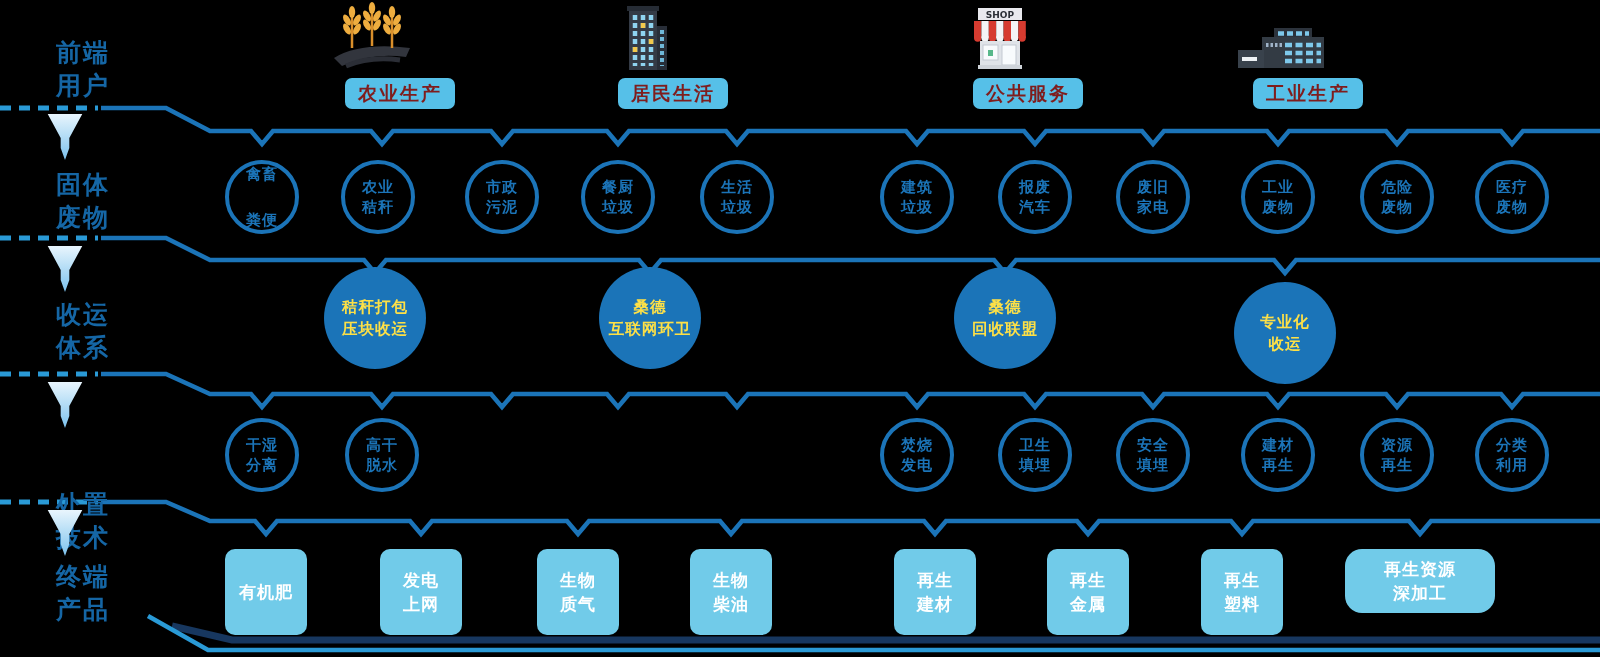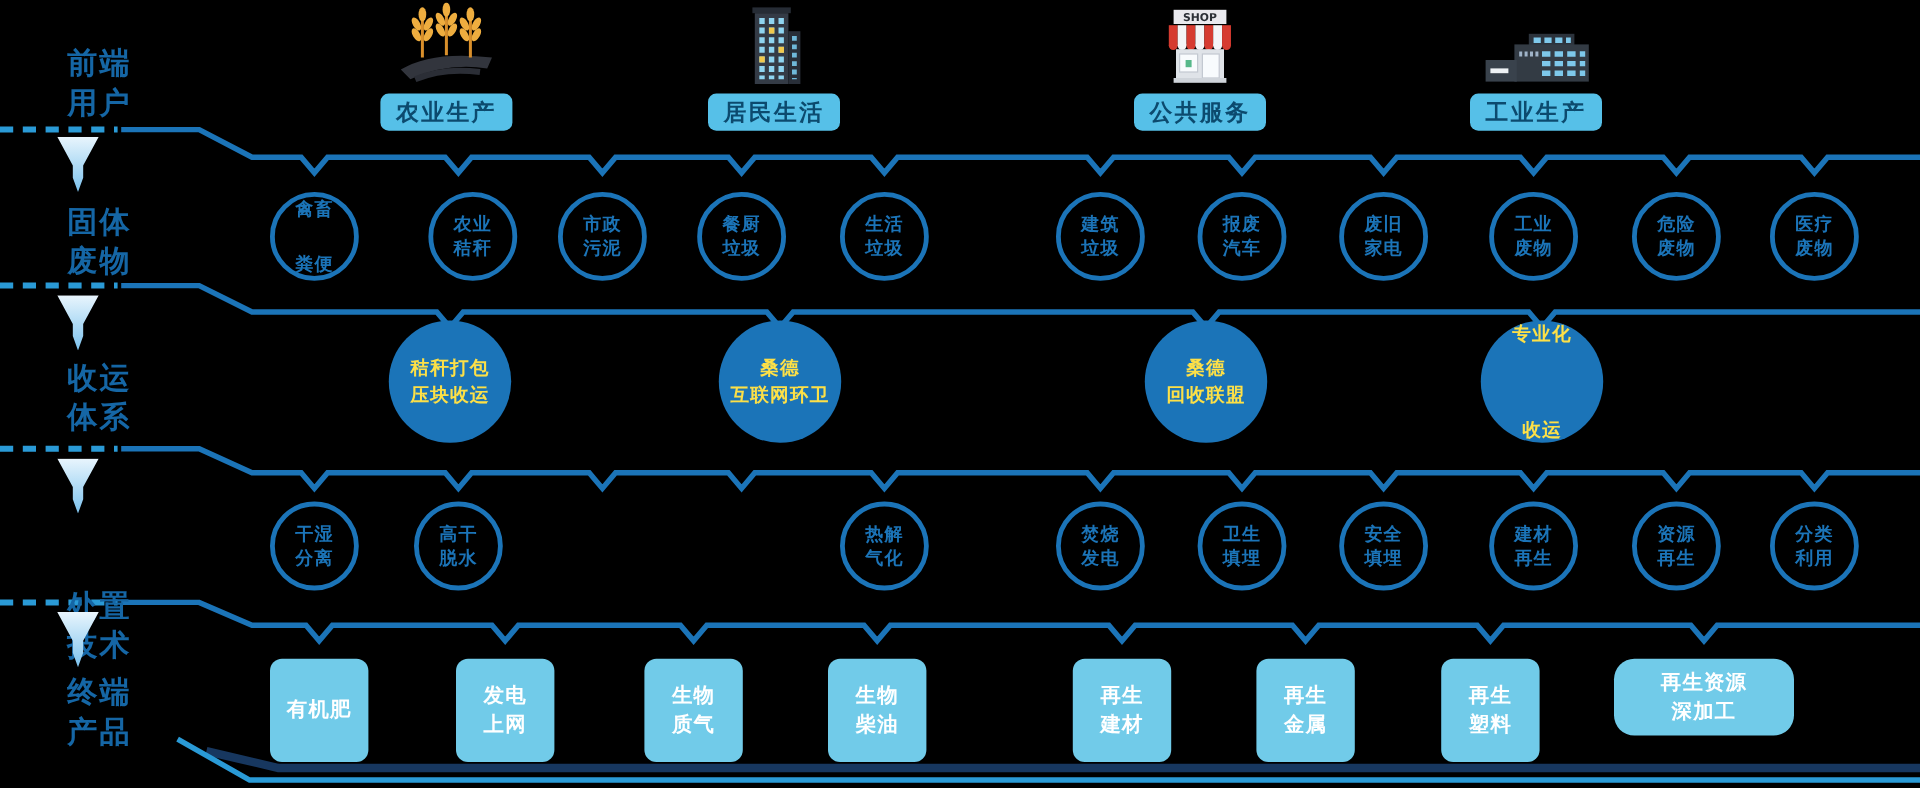--- a/index.html
+++ b/index.html
@@ -12,23 +12,23 @@
              line-height:33px;letter-spacing:2px;}
   .rl-0{top:36px;} .rl-1{top:168px;} .rl-2{top:298px;} .rl-3{top:456px;margin-top:32px;} .rl-4{top:560px;}
 
   .funnel-arrow{position:absolute;left:47px;width:36px;height:46px;
       background:linear-gradient(180deg,#e9f5fd 0%,#bfe2f7 38%,#7cc2ee 100%);
       clip-path:polygon(2% 0,98% 0,62% 52%,62% 74%,50% 100%,38% 74%,38% 52%);}
   .fa-0{top:114px;} .fa-1{top:246px;} .fa-2{top:382px;} .fa-3{top:510px;}
 
   .header-icon{position:absolute;transform:translateX(-50%);}
   .header-pill{position:absolute;transform:translateX(-50%);top:78px;height:31px;
-      border-radius:7px;background:var(--header-pill);color:#0c4a6e;font-size:19px;
+      border-radius:7px;background:var(--header-pill);color:#7f1d1d;font-size:19px;
       font-weight:bold;display:flex;align-items:center;justify-content:center;
-      padding:0 13px;letter-spacing:2px;white-space:nowrap;}
+      padding:0 13px;letter-spacing:2px;white-space:nowrap;margin-left:28px;}
 
   .node{position:absolute;display:flex;flex-direction:column;align-items:center;
         justify-content:center;font-weight:bold;text-align:center;box-sizing:border-box;}
   .ring{border:4px solid var(--accent);border-radius:50%;color:var(--accent);background:transparent;}
   .fill{background:var(--accent);border-radius:50%;color:#fde047;}
   .box{background:var(--product-box);border-radius:10px;color:#fff;}
   .ring .ln{font-size:15px;line-height:20px;letter-spacing:1px;}
   .fill .ln{font-size:15.5px;line-height:22px;letter-spacing:1px;}
   .box  .ln{font-size:17px;line-height:24px;letter-spacing:1px;}
 </style>
@@ -169,21 +169,21 @@
       <rect x="6" y="22" width="26" height="18" fill="#39424c"></rect>
       <rect x="10" y="29" width="15" height="4" fill="#eef2f5"></rect>
     </svg>
   </div>
   <div class="header-pill" style="left:1280px;">工业生产</div>
 
 <div class="node ring" style="left: 225px; top: 160px; width: 74px; height: 74px; justify-content: space-between;">
       <div class="ln">禽畜</div>
       <div class="ln">粪便</div>
     </div>
-    <div class="node ring" style="left: 357px; top: 160px; width: 74px; height: 74px; justify-content: center;">
+    <div class="node ring" style="left: 341px; top: 160px; width: 74px; height: 74px; justify-content: center;">
       <div class="ln">农业</div>
       <div class="ln">秸秆</div>
     </div>
     <div class="node ring" style="left: 465px; top: 160px; width: 74px; height: 74px;">
       <div class="ln">市政</div>
       <div class="ln">污泥</div>
     </div>
     <div class="node ring" style="left: 581px; top: 160px; width: 74px; height: 74px;">
       <div class="ln">餐厨</div>
       <div class="ln">垃圾</div>
@@ -221,36 +221,32 @@
       <div class="ln">压块收运</div>
     </div>
     <div class="node fill" style="left: 599px; top: 267px; width: 102px; height: 102px;">
       <div class="ln">桑德</div>
       <div class="ln">互联网环卫</div>
     </div>
     <div class="node fill" style="left: 954px; top: 267px; width: 102px; height: 102px;">
       <div class="ln">桑德</div>
       <div class="ln">回收联盟</div>
     </div>
-    <div class="node fill" style="left: 1234px; top: 267px; width: 102px; height: 102px; justify-content: space-between;">
+    <div class="node fill" style="left: 1234px; top: 282px; width: 102px; height: 102px;">
       <div class="ln">专业化</div>
       <div class="ln">收运</div>
     </div>
     <div class="node ring" style="left: 225px; top: 418px; width: 74px; height: 74px;">
       <div class="ln">干湿</div>
       <div class="ln">分离</div>
     </div>
     <div class="node ring" style="left: 345px; top: 418px; width: 74px; height: 74px;">
       <div class="ln">高干</div>
       <div class="ln">脱水</div>
     </div>
-    <div class="node ring" style="left: 700px; top: 418px; width: 74px; height: 74px;">
-      <div class="ln">热解</div>
-      <div class="ln">气化</div>
-    </div>
     <div class="node ring" style="left: 880px; top: 418px; width: 74px; height: 74px;">
       <div class="ln">焚烧</div>
       <div class="ln">发电</div>
     </div>
     <div class="node ring" style="left: 998px; top: 418px; width: 74px; height: 74px;">
       <div class="ln">卫生</div>
       <div class="ln">填埋</div>
     </div>
     <div class="node ring" style="left: 1116px; top: 418px; width: 74px; height: 74px;">
       <div class="ln">安全</div>

